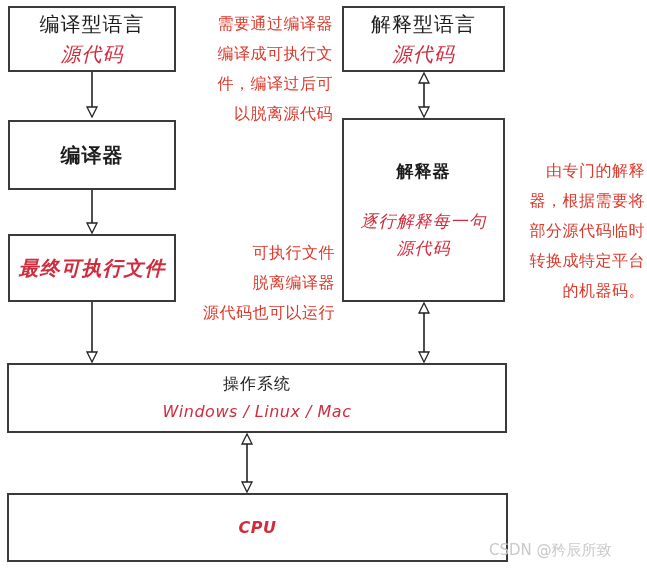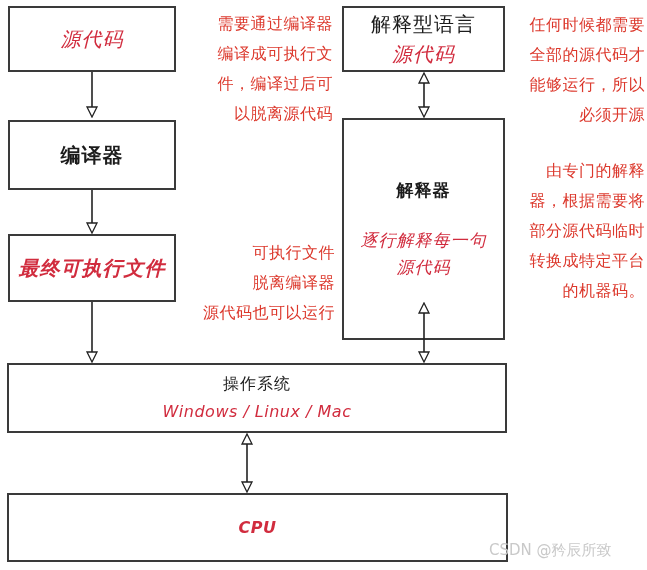--- a/index.html
+++ b/index.html
@@ -43,21 +43,21 @@
     white-space: pre-line;
     letter-spacing: 0.5px;
     text-align: right;
   }
   
   .b-l1 { left: 8px;  top: 6px;   width: 168px; height: 66px; }
   .b-l2 { left: 8px;  top: 120px; width: 168px; height: 70px; }
   .b-l3 { left: 8px;  top: 234px; width: 168px; height: 68px; }
   
   .b-r1 { left: 342px; top: 6px;   width: 163px; height: 66px; }
-  .b-r2 { left: 342px; top: 118px; width: 163px; height: 222px; }
+  .b-r2 { left: 342px; top: 118px; width: 163px; height: 184px; }
   .b-r2 .title { font-size: 17px; line-height: 26px; margin-bottom: 24px; }
   .b-r2 .sub   { font-size: 17px; line-height: 27px; }
   
   .b-os  { left: 7px; top: 363px; width: 500px; height: 70px; }
   .b-os .title { font-size: 16px; line-height: 28px; letter-spacing: 1px; }
   .b-os .sub   { font-size: 16px; line-height: 28px; letter-spacing: 0.5px; }
   .b-cpu { left: 7px; top: 493px; width: 501px; height: 69px; }
   .b-cpu .title { font-size: 16px; line-height: 28px; font-weight: 600; letter-spacing: 0.5px; }
   
   .n-l1 { left: 183px; top: 9px;   width: 150px; }
@@ -80,20 +80,21 @@
     color: var(--watermark);
     white-space: nowrap;
   }
 </style>
 </head>
 <body>
 
 <div class="canvas">
 
   <div class="box b-l1">
+    <div class="title">编译型语言</div>
     <div class="sub red">源代码</div>
   </div>
 
   <div class="box b-l2">
     <div class="title bold">编译器</div>
   </div>
 
   <div class="box b-l3">
     <div class="title bold red">最终可执行文件</div>
   </div>
@@ -110,24 +111,20 @@
     <div class="title">解释型语言</div>
     <div class="sub red">源代码</div>
   </div>
 
   <div class="box b-r2">
     <div class="title bold">解释器</div>
     <div class="sub red pre">逐行解释每一句
 源代码</div>
   </div>
 
-  <div class="note n-r1">任何时候都需要
-全部的源代码才
-能够运行，所以
-必须开源</div>
   <div class="note n-r2">由专门的解释
 器，根据需要将
 部分源代码临时
 转换成特定平台
 的机器码。</div>
 
   <div class="box b-os">
     <div class="title">操作系统</div>
     <div class="sub red">Windows / Linux / Mac</div>
   </div>

